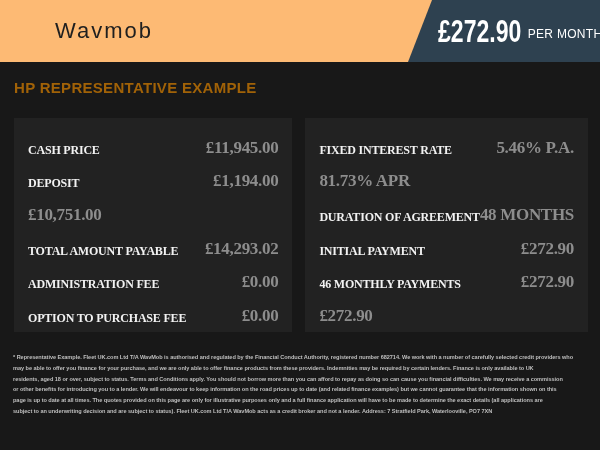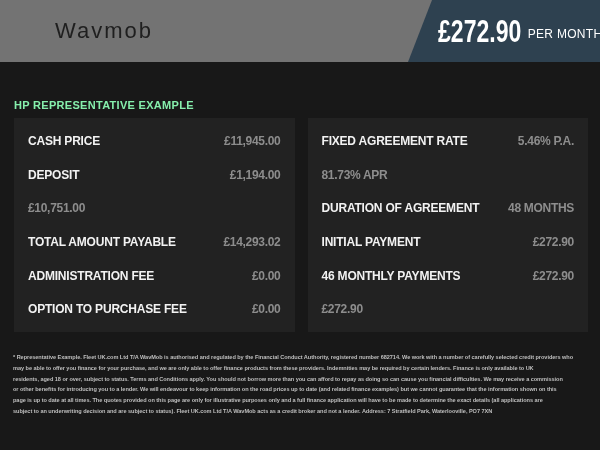--- a/index.html
+++ b/index.html
@@ -2,21 +2,21 @@
 <html><head>
 <meta charset="utf-8">
 <style>
   html,body{margin:0;padding:0;}
   #screen{
     position:relative;width:600px;height:450px;overflow:hidden;
     background:#181818;font-family:"Liberation Sans",sans-serif;
     -webkit-font-smoothing:antialiased;
   }
   
-  .header{position:absolute;left:0;top:0;width:600px;height:62px;background:#737373;}
+  .header{position:absolute;left:0;top:0;width:600px;height:62px;background:#fdba74;}
   .logo{
     position:absolute;left:55px;top:0;height:62px;line-height:62px;
     font-size:22px;font-weight:400;letter-spacing:2px;color:#1f1f1f;
   }
   .ribbon{
     position:absolute;right:0;top:0;width:192px;height:62px;
     background:#2e4150;
     clip-path:polygon(24px 0, 100% 0, 100% 100%, 0 100%);
     display:flex;align-items:baseline;padding-left:30px;box-sizing:border-box;
     color:#ffffff;
@@ -26,40 +26,41 @@
     transform:scaleX(0.72);transform-origin:0 50%;letter-spacing:0;
     margin-right:-26px;
   }
   .ribbon-per{
     font-size:12px;font-weight:normal;letter-spacing:0.3px;
     position:relative;top:-4px;white-space:nowrap;
   }
   
   .page-title{
     position:absolute;left:14px;top:79px;
-    font-size:11px;font-weight:bold;letter-spacing:0.3px;color:#86efac;margin-top:20px;
+    font-size:15px;font-weight:bold;letter-spacing:0.3px;color:#a16207;
   }
   .panels{
     position:absolute;left:14px;top:118px;width:574px;height:214px;
     display:flex;gap:13px;
   }
   .panel{
     flex:1;background:#222222;display:flex;flex-direction:column;
     padding:6px 0;box-sizing:border-box;
   }
   .row{
-    flex:1;display:flex;justify-content:space-between;align-items:center;
+    flex:1;display:flex;justify-content:space-between;align-items:flex-end;
     padding:0 14px;
+    font-family:Liberation Serif, serif;
   }
   .row-label{
     font-size:12px;font-weight:bold;color:#f2f2f2;letter-spacing:-0.2px;
     white-space:nowrap;
   }
   .row-value{
-    font-size:12px;font-weight:bold;color:#8d8d8d;letter-spacing:-0.3px;
+    font-size:17px;font-weight:bold;color:#8d8d8d;letter-spacing:-0.3px;
     white-space:nowrap;text-align:right;
   }
   
   .disclaimer{
     position:absolute;left:13px;top:352px;width:582px;overflow:hidden;
   }
   .disclaimer-line{
     font-size:5.6px;font-weight:bold;color:#bfbfbf;letter-spacing:-0.05px;
     line-height:10.8px;white-space:nowrap;
   }
@@ -102,21 +103,21 @@
         <span class="row-value">£0.00</span>
       </div>
       <div class="row">
         <span class="row-label">OPTION TO PURCHASE FEE</span>
         <span class="row-value">£0.00</span>
       </div>
     </div>
 
     <div class="panel">
       <div class="row">
-        <span class="row-label">FIXED AGREEMENT RATE</span>
+        <span class="row-label">FIXED INTEREST RATE</span>
         <span class="row-value">5.46% P.A.</span>
       </div>
       <div class="row">
         <span class="row-value">81.73% APR</span>
       </div>
       <div class="row">
         <span class="row-label">DURATION OF AGREEMENT</span>
         <span class="row-value">48 MONTHS</span>
       </div>
       <div class="row">

